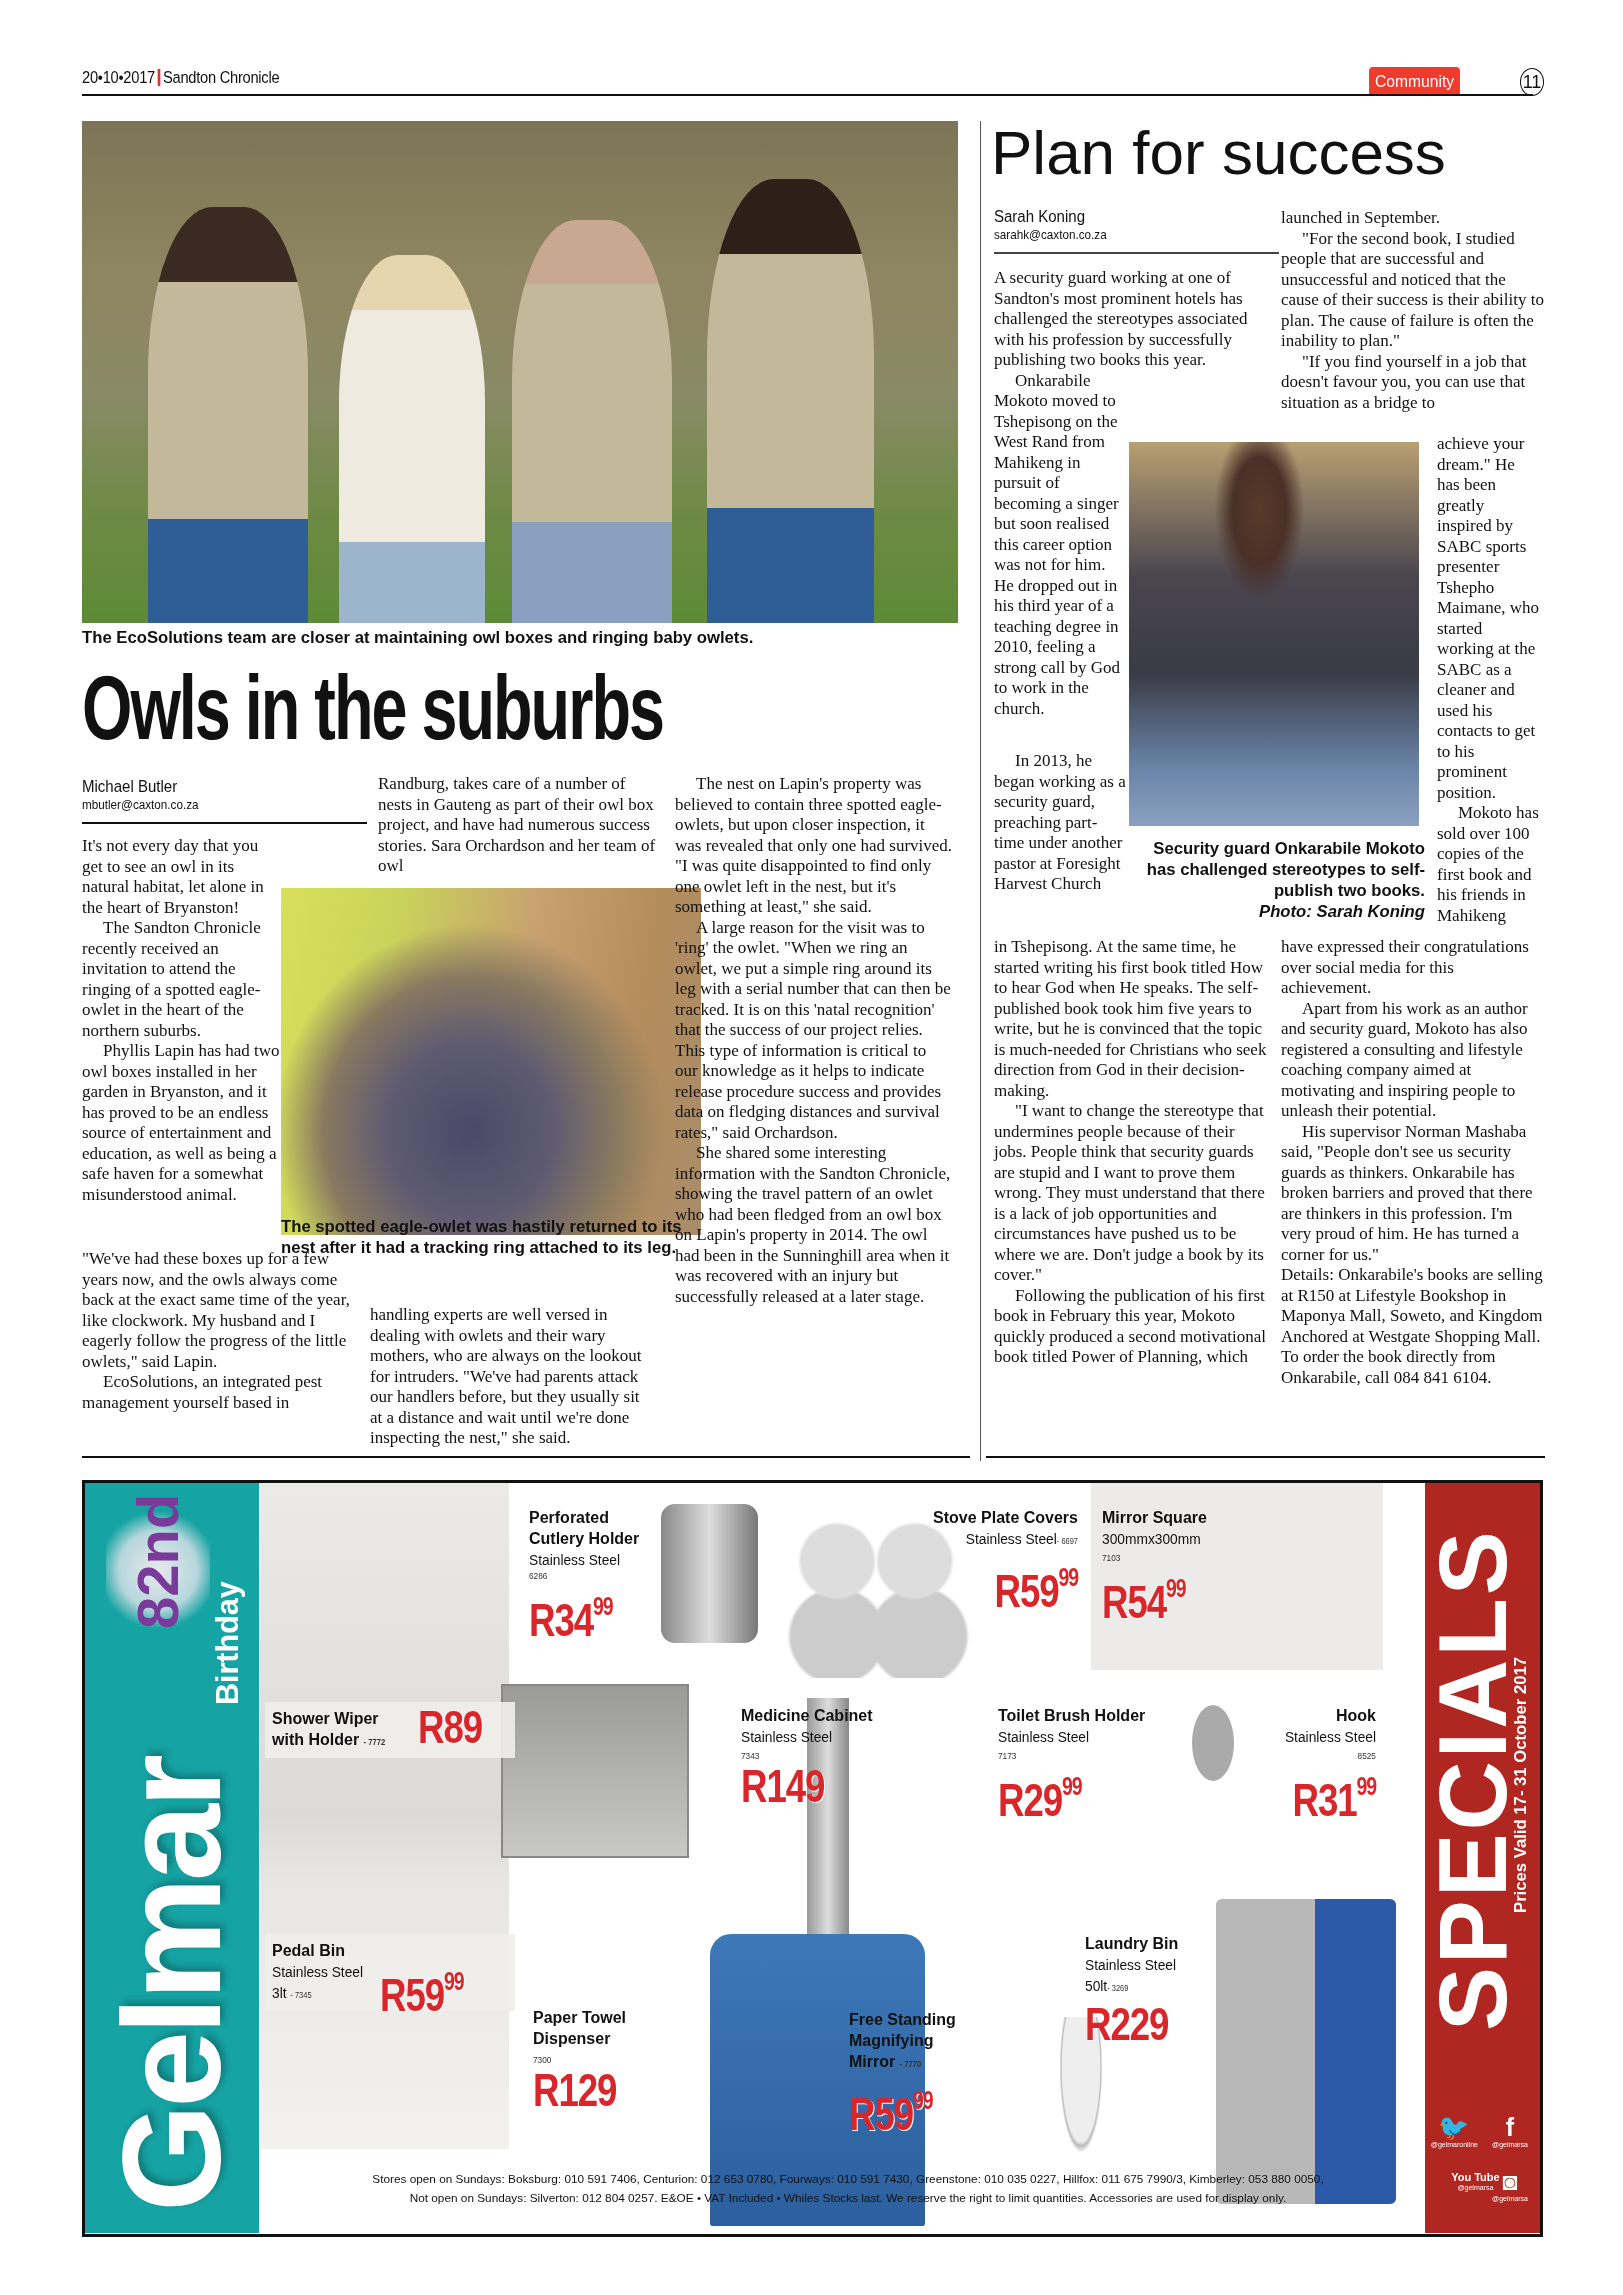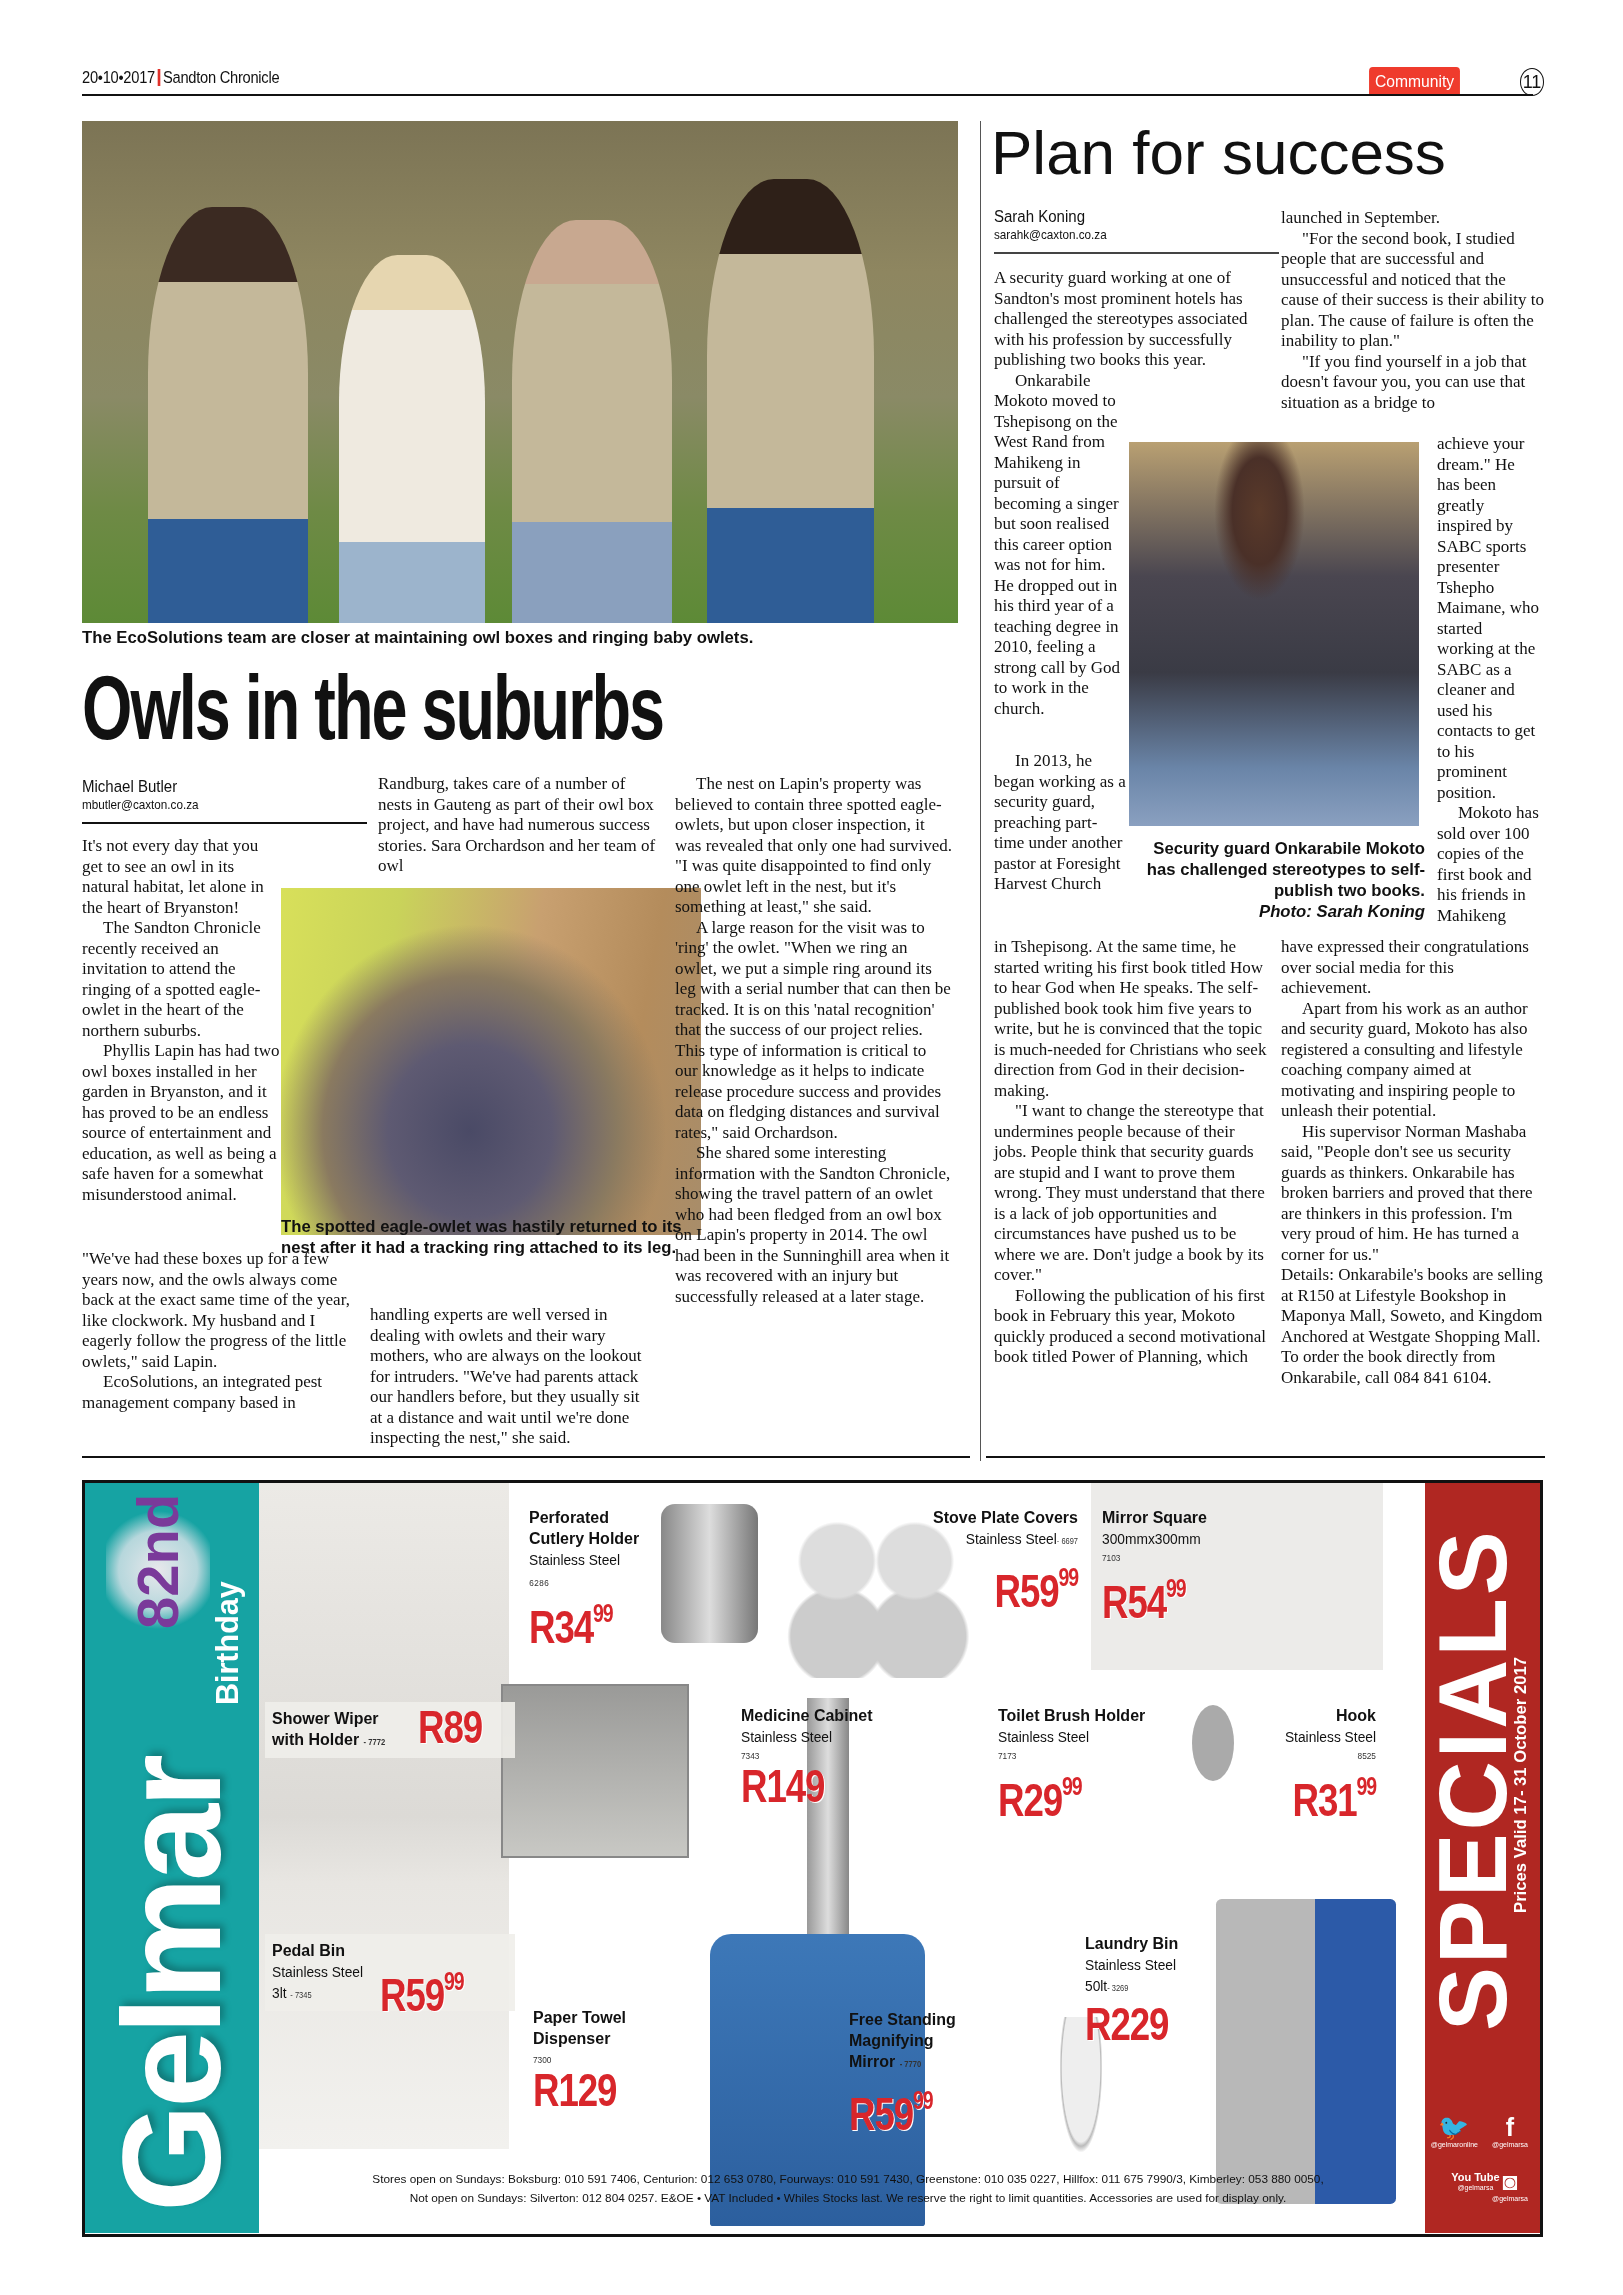--- a/index.html
+++ b/index.html
@@ -80,21 +80,21 @@
   <div class="byrule" style="margin-top:9.7px;width:285px;"></div>
 </div>
 
 <div class="abs col" style="left:82px;top:836px;width:201px;">
   <p>It's not every day that you get to see an owl in its natural habitat, let alone in the heart of Bryanston!</p>
   <p class="ind">The Sandton Chronicle recently received an invitation to attend the ringing of a spotted eagle-owlet in the heart of the northern suburbs.</p>
   <p class="ind">Phyllis Lapin has had two owl boxes installed in her garden in Bryanston, and it has proved to be an endless source of entertainment and education, as well as being a safe haven for a somewhat misunderstood animal.</p>
 </div>
 <div class="abs col" style="left:82px;top:1249px;width:285px;">
   <p>"We've had these boxes up for a few years now, and the owls always come back at the exact same time of the year, like clockwork. My husband and I eagerly follow the progress of the little owlets," said Lapin.</p>
-  <p class="ind">EcoSolutions, an integrated pest management company based in</p>
+  <p class="ind">EcoSolutions, an integrated pest management yourself based in</p>
 </div>
 
 <div class="abs col" style="left:378px;top:774px;width:285px;">Randburg, takes care of a number of nests in Gauteng as part of their owl box project, and have had numerous success stories. Sara Orchardson and her team of owl</div>
 <div class="abs photo ph-owl"></div>
 <div class="abs cap" style="left:281px;top:1216px;width:430px;">The spotted eagle-owlet was hastily returned to its nest after it had a tracking ring attached to its leg.</div>
 <div class="abs col" style="left:370px;top:1281px;width:285px;margin-top:24px;">handling experts are well versed in dealing with owlets and their wary mothers, who are always on the lookout for intruders. "We've had parents attack our handlers before, but they usually sit at a distance and wait until we're done inspecting the nest," she said.</div>
 
 <div class="abs col" style="left:675px;top:774px;width:278px;">
   <p class="ind" style="padding-left:0;">The nest on Lapin's property was believed to contain three spotted eagle-owlets, but upon closer inspection, it was revealed that only one had survived. "I was quite disappointed to find only one owlet left in the nest, but it's something at least," she said.</p>
   <p class="ind">A large reason for the visit was to 'ring' the owlet. "When we ring an owlet, we put a simple ring around its leg with a serial number that can then be tracked. It is on this 'natal recognition' that the success of our project relies. This type of information is critical to our knowledge as it helps to indicate release procedure success and provides data on fledging distances and survival rates," said Orchardson.</p>
@@ -172,21 +172,21 @@
   </div>
   <div class="prod" style="left:180px;top:451px;width:236px;background:rgba(240,238,234,.9);padding:5.6px 7px;">
     <div class="pname">Pedal Bin</div>
     <div class="psub">Stainless Steel</div>
     <div class="psub"><span>3lt</span> <span class="pcode">- 7345</span></div>
     <div class="price" style="position:absolute;left:115px;top:22px;"><span>R59</span><sup>99</sup></div>
   </div>
   <div class="prod" style="left:444px;top:24px;width:125px;">
     <div class="pname">Perforated Cutlery Holder</div>
     <div class="psub">Stainless Steel</div>
-    <div class="pcode" style="margin-top:9px;font-family:Liberation Mono, monospace;">6286</div>
+    <div class="pcode" style="margin-top:1px;">6286</div>
     <div class="price"><span>R34</span><sup>99</sup></div>
   </div>
   <div class="prod r" style="left:826px;top:24px;width:167px;">
     <div class="pname">Stove Plate Covers</div>
     <div class="psub"><span>Stainless Steel</span><span class="pcode">- 6697</span></div>
     <div class="price"><span>R59</span><sup>99</sup></div>
   </div>
   <div class="prod" style="left:1017px;top:24px;width:167px;">
     <div class="pname">Mirror Square</div>
     <div class="psub">300mmx300mm</div>

